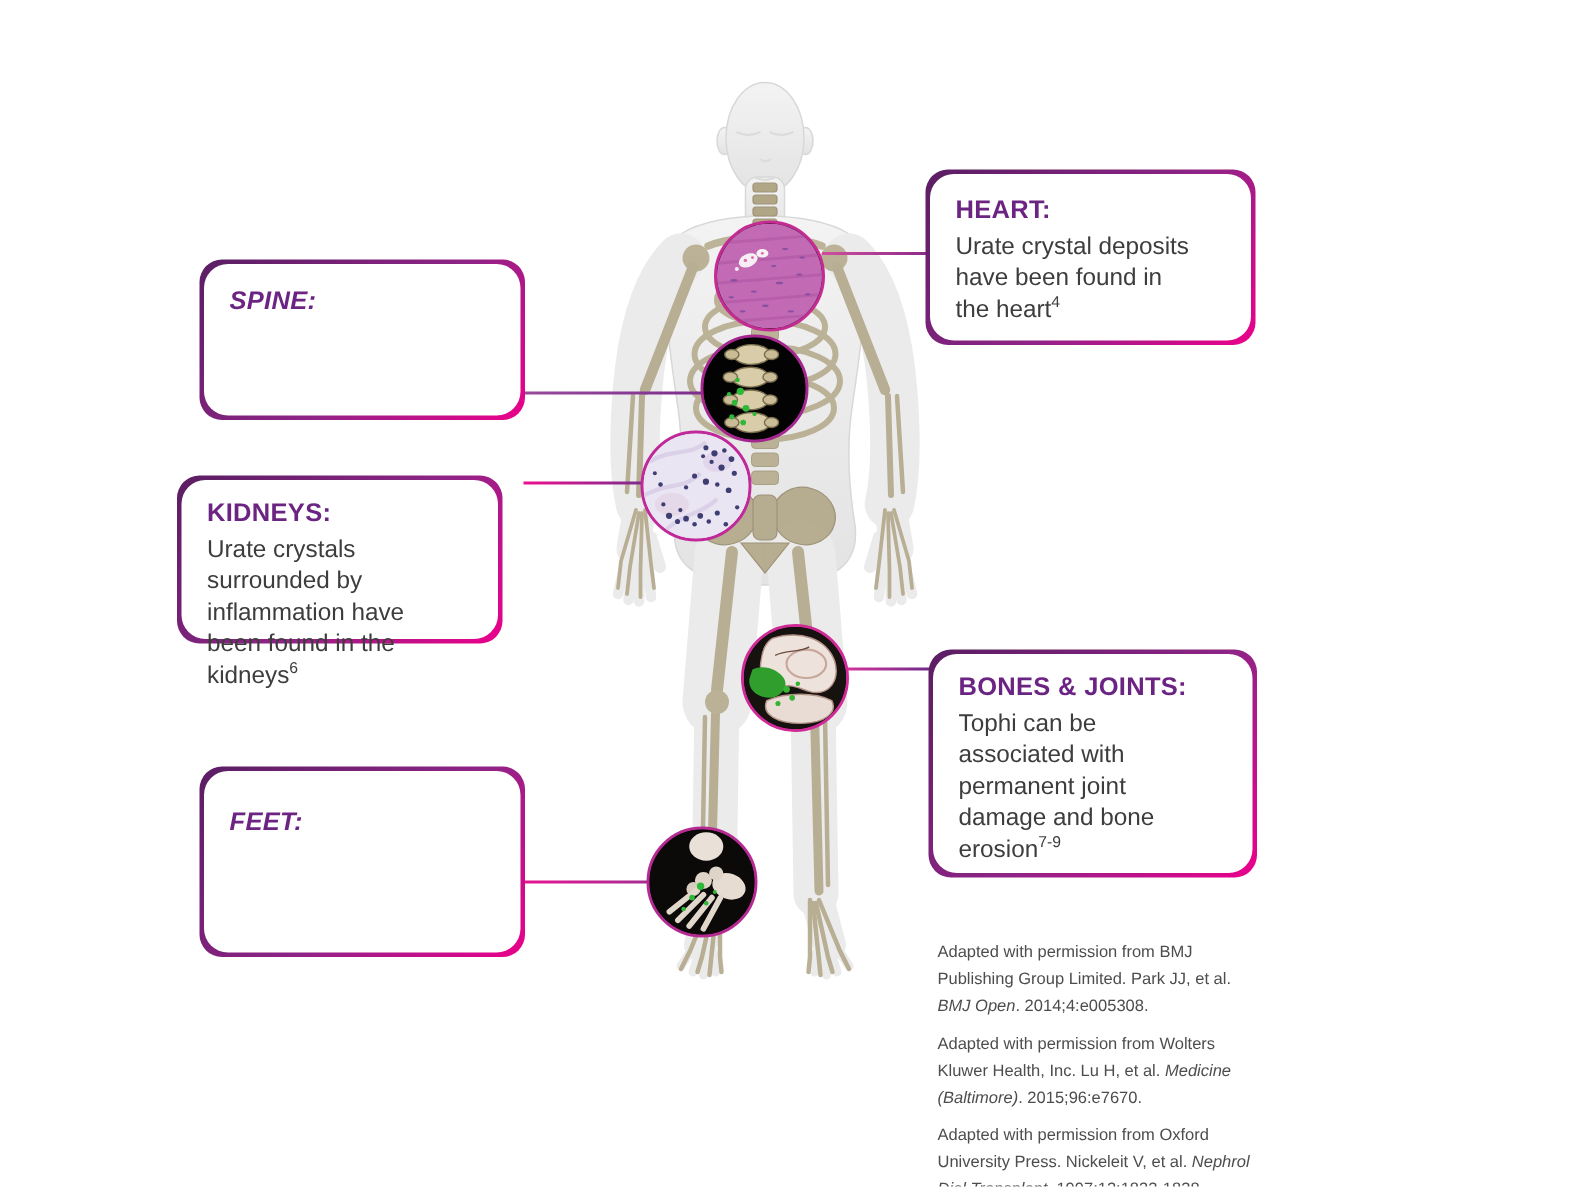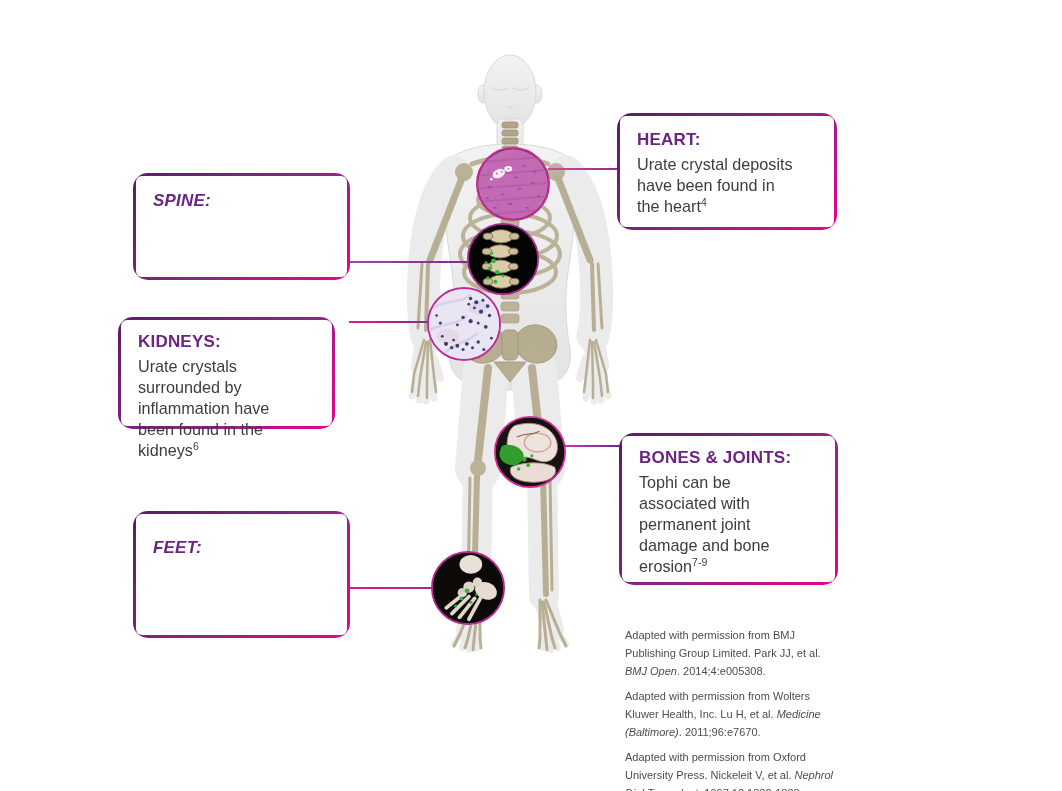--- a/index.html
+++ b/index.html
@@ -13,21 +13,21 @@
 
   
   .callout{
     position:absolute;
     border-radius:15px;
     padding:3px;
     background:linear-gradient(135deg,#5a1e63 0%,#8e2486 55%,#ec008c 100%);
   }
   .callout-inner{
     background:#fff;
-    border-radius:6px;
+    border-radius:16px;
     width:100%; height:100%;
     padding:15px 14px 10px 17px;
   }
   .callout h3{
     font-size:17px;
     font-weight:bold;
     color:#6c2483;
     letter-spacing:.2px;
     margin:0 0 4px 0;
   }
@@ -428,20 +428,20 @@
 
 <div id="citations">
   <div class="cite">
       <div><span>Adapted with permission from BMJ</span></div>
       <div><span>Publishing Group Limited. Park JJ, et al.</span></div>
       <div><span class="it">BMJ Open</span><span>. 2014;4:e005308.</span></div>
     </div>
   <div class="cite">
       <div><span>Adapted with permission from Wolters</span></div>
       <div><span>Kluwer Health, Inc.  Lu H, et al. </span><span class="it">Medicine</span></div>
-      <div><span class="it">(Baltimore)</span><span>. 2011;96:e7670.</span></div>
+      <div><span class="it">(Baltimore)</span><span>. 2015;96:e7670.</span></div>
     </div>
   <div class="cite">
       <div><span>Adapted with permission from Oxford</span></div>
       <div><span>University Press. Nickeleit V, et al. </span><span class="it">Nephrol</span></div>
       <div><span class="it">Dial Transplant</span><span>. 1997;12:1832-1838.</span></div>
     </div>
 </div>
 
 </body></html>

